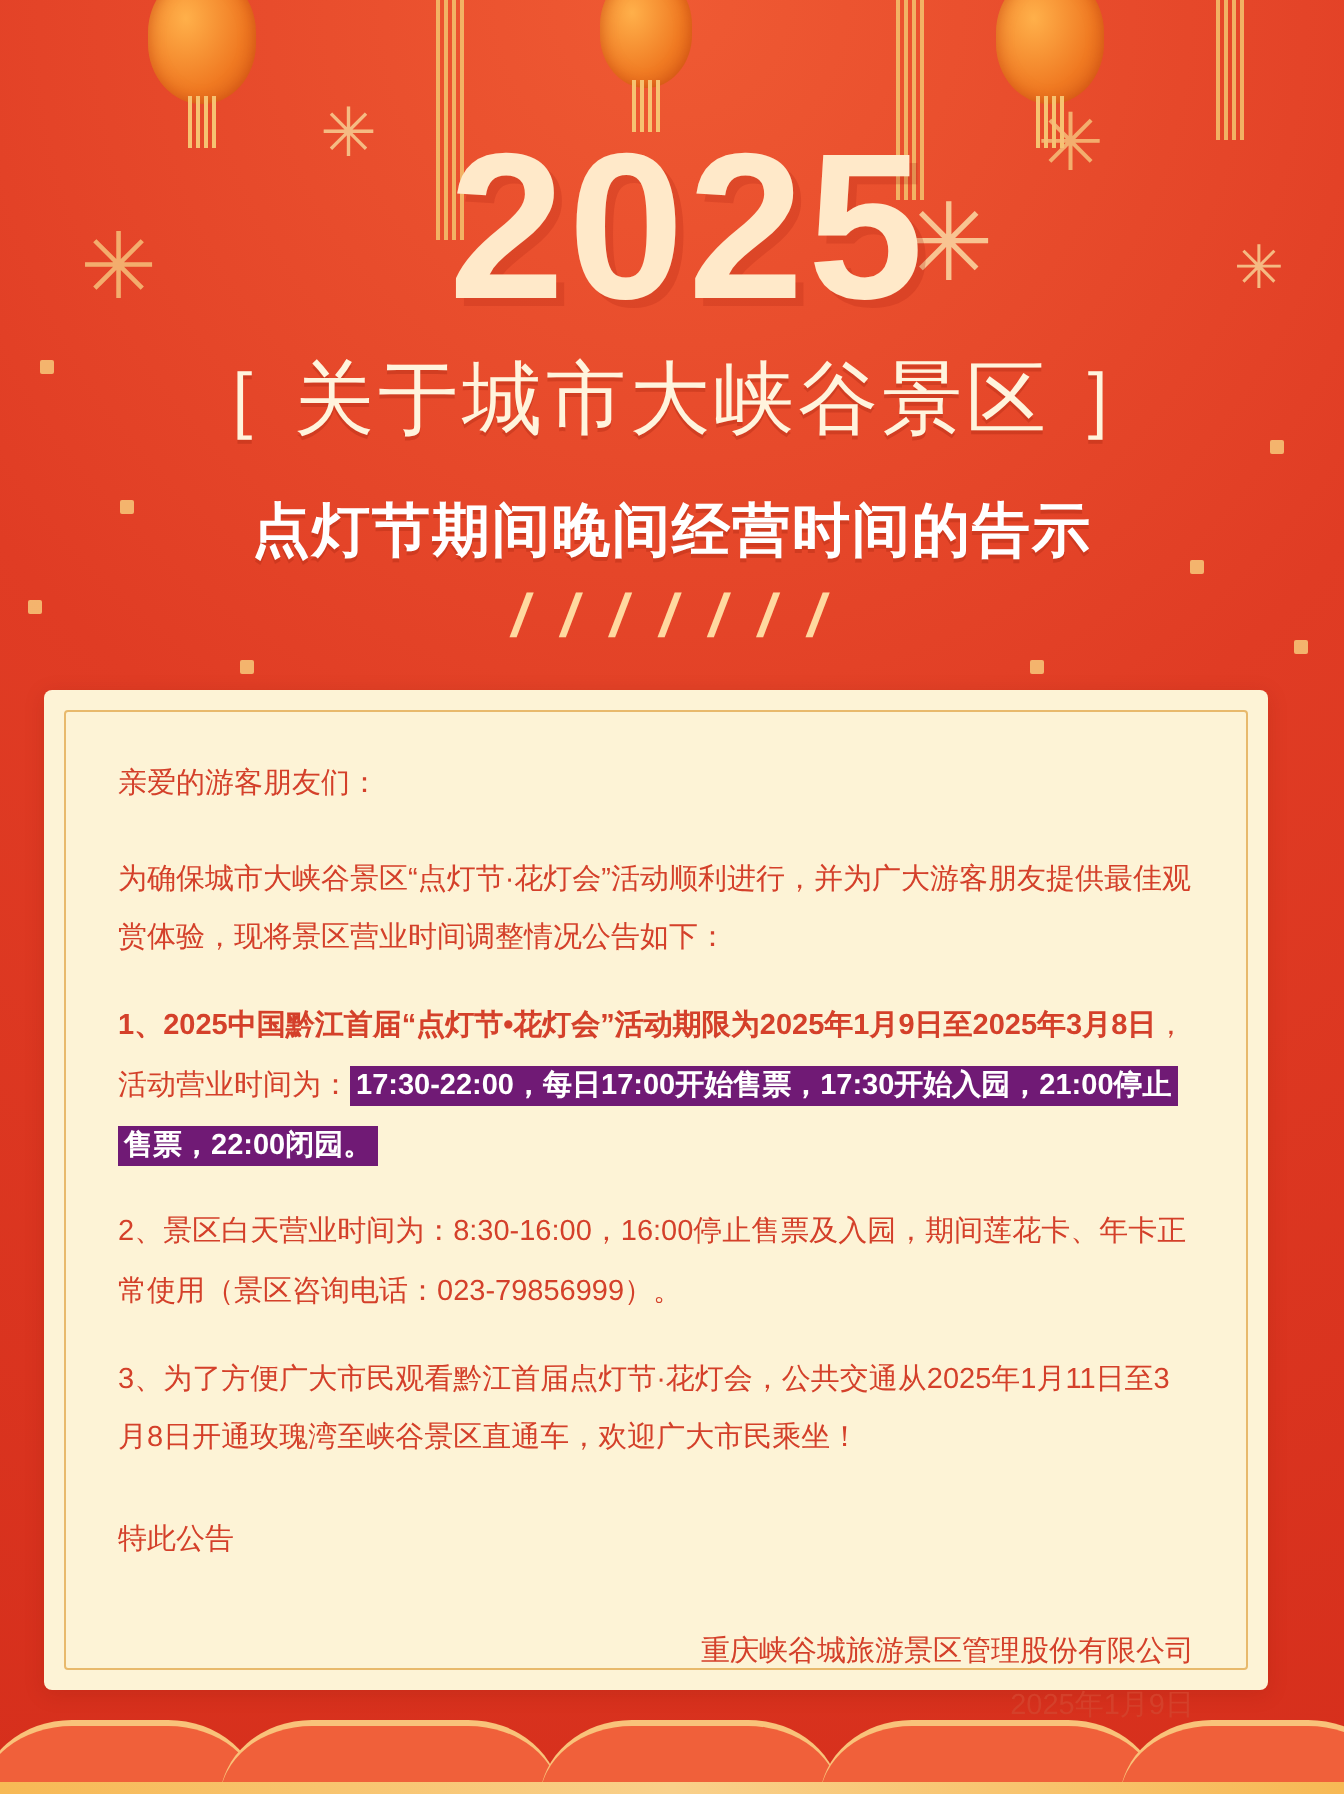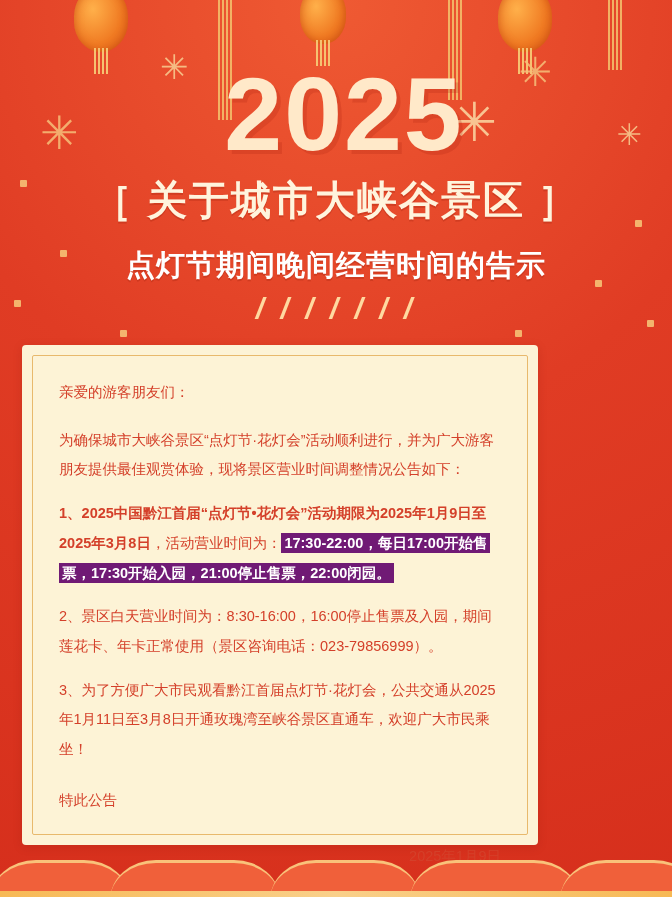--- a/index.html
+++ b/index.html
@@ -94,21 +94,21 @@
     letter-spacing: 2px;
     color: #ffe9c9;
     line-height: 1;
     text-shadow: 4px 4px 0 rgba(180,40,20,.25);
   }
   .title-main {
     position: absolute;
     top: 176px; left: 0; right: 0;
     text-align: center;
     font-size: 40px;
-    font-weight: bold;
+    font-weight: normal;
     color: #fff4dd;
     letter-spacing: 2px;
     line-height: 1.2;
     text-shadow: 0 2px 0 rgba(170,40,18,.35);
   }
   .title-sub {
     position: absolute;
     top: 246px; left: 0; right: 0;
     text-align: center;
     font-size: 29px;
@@ -126,21 +126,21 @@
     font-weight: bold;
     letter-spacing: 4px;
     font-style: italic;
   }
 
   
   .card-outer {
     position: absolute;
     left: 22px;
     top: 345px;
-    width: 516px;
+    width: 612px;
     height: 500px;
     background: #fdf3d6;
     border-radius: 4px;
     box-shadow: 0 2px 10px rgba(120,20,10,.18);
   }
   .card-inner {
     position: absolute;
     inset: 10px;
     border: 1px solid #e8b96c;
     border-radius: 2px;
@@ -240,20 +240,21 @@
         <span class="strongline">1、2025中国黔江首届“点灯节•花灯会”活动期限为2025年1月9日至2025年3月8日</span><span>，活动营业时间为：</span><span class="hl">17:30-22:00，每日17:00开始售票，17:30开始入园，21:00停止售票，22:00闭园。</span>
       </p>
 
       <p class="p">2、景区白天营业时间为：8:30-16:00，16:00停止售票及入园，期间莲花卡、年卡正常使用（景区咨询电话：023-79856999）。</p>
 
       <p class="p">3、为了方便广大市民观看黔江首届点灯节·花灯会，公共交通从2025年1月11日至3月8日开通玫瑰湾至峡谷景区直通车，欢迎广大市民乘坐！</p>
 
       <p class="p notice-end">特此公告</p>
 
       <div class="sign">
+        <div>重庆峡谷城旅游景区管理股份有限公司</div>
         <div>2025年1月9日</div>
       </div>
 
     </div>
   </div>
 
   <div class="bottom-deco">
     <div class="cloud c1"></div>
     <div class="cloud c2"></div>
     <div class="cloud c3"></div>

